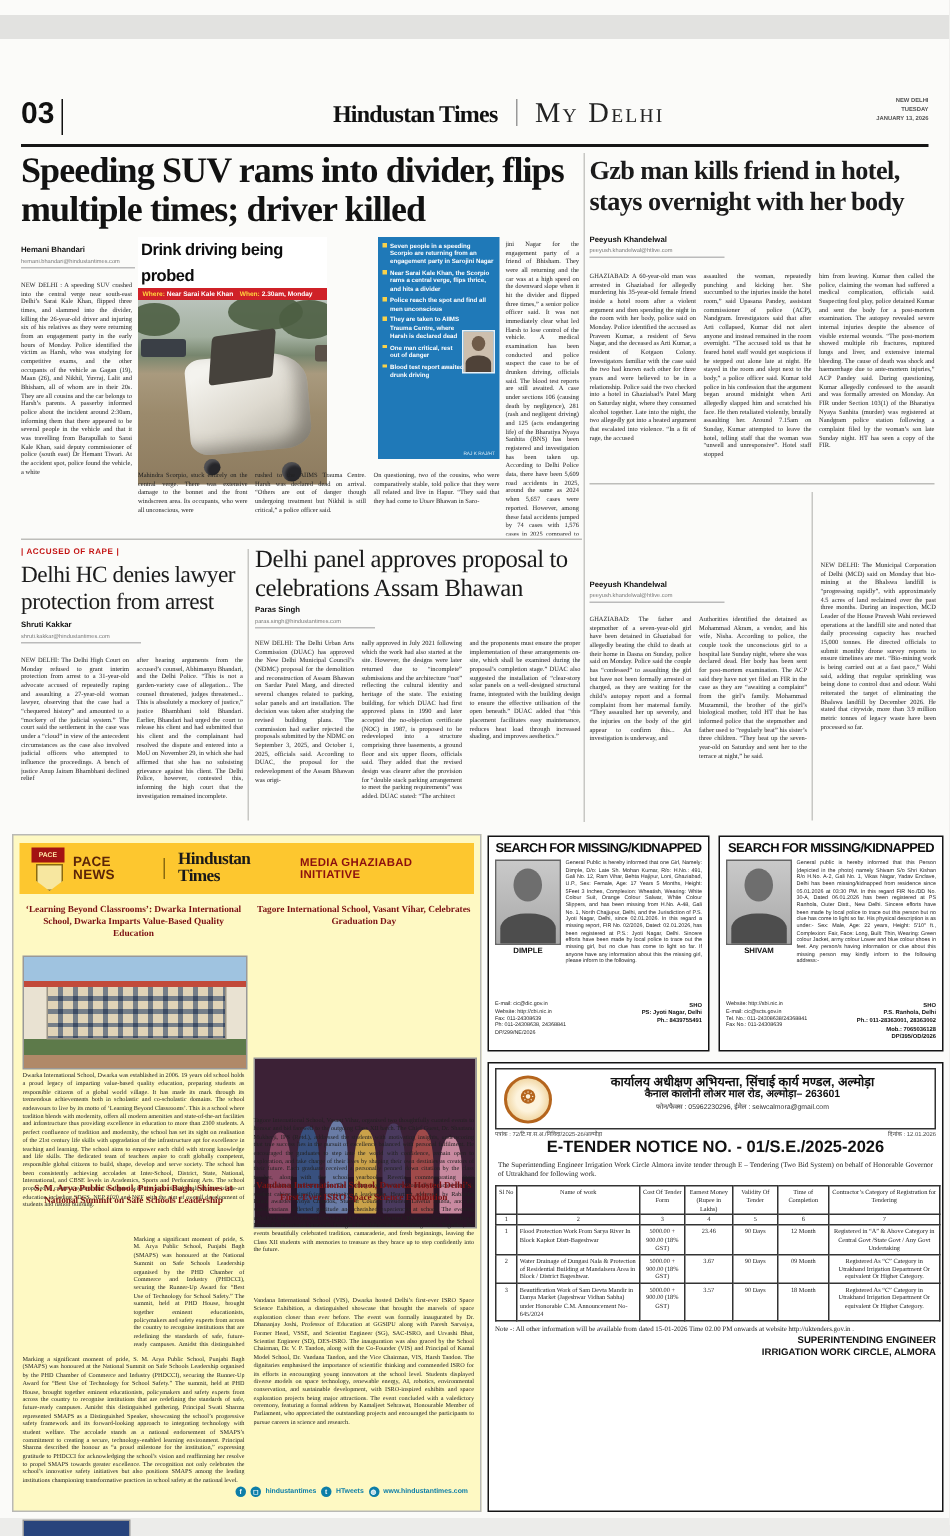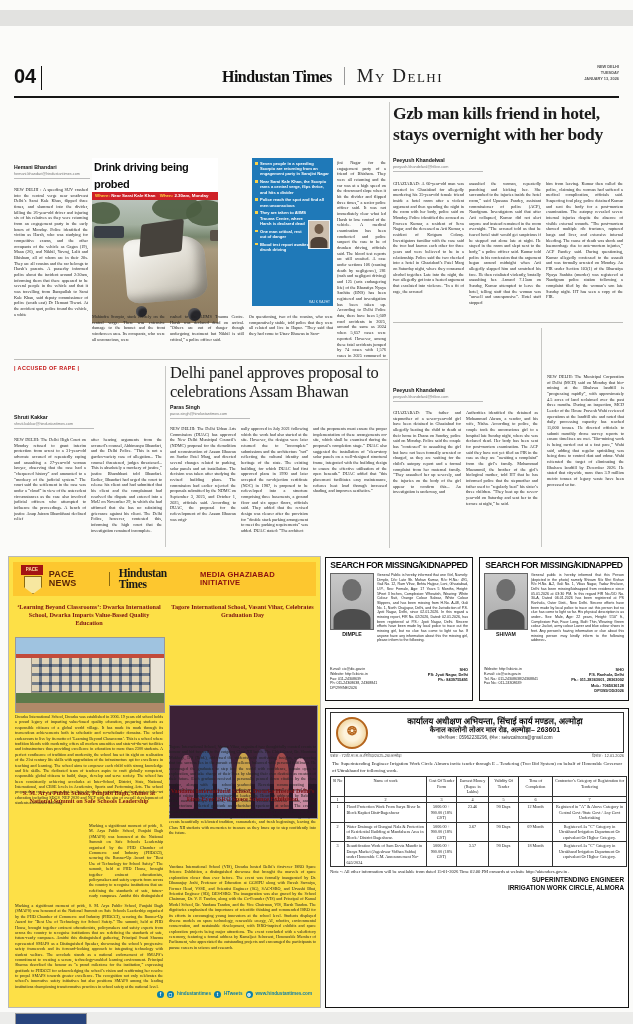--- a/index.html
+++ b/index.html
@@ -67,21 +67,21 @@
   .head-sil::before{content:"";position:absolute;left:50%;transform:translateX(-50%);top:12%;width:45%;height:38%;
             border-radius:50%;background:#6f5b49;}
   .head-sil::after{content:"";position:absolute;left:50%;transform:translateX(-50%);bottom:-2%;width:86%;height:42%;
             border-radius:45% 45% 0 0;background:#4f4238;}
   .ib-credit{position:absolute;right:3px;bottom:2px;font:3.2px/1 "Liberation Sans",sans-serif;color:#d7e9f6;}
 
   
   .mcd-h{font:bold 8.2px/1.22 "Liberation Sans",sans-serif;letter-spacing:-0.2px;color:#161616;}
 
   
-  .panel{box-sizing:border-box;background:#fde047;border:1px solid #b9b9b5;}
+  .panel{box-sizing:border-box;background:#fef9c3;border:1px solid #b9b9b5;}
   .paceband{position:absolute;left:4px;top:5px;width:303px;height:34px;background:#fdc72f;
             display:flex;align-items:center;}
   .pacelogo{width:22px;height:28px;margin:0 6px 0 8px;position:relative;}
   .pacelogo .lg-top{position:absolute;left:0;top:0;width:100%;height:10px;background:#a31313;color:#ffe9a8;
             font:bold 4.5px/10px "Liberation Sans",sans-serif;text-align:center;}
   .lg-shield{position:absolute;left:3px;top:11px;width:16px;height:16px;background:#f7e7a0;border:0.8px solid #8a6a10;
             clip-path:polygon(0 0,100% 0,100% 62%,50% 100%,0 62%);}
   .pace-label{font:bold 9px/1 "Liberation Sans",sans-serif;color:#5b2508;letter-spacing:0.2px;}
   .pace-brand{font:bold 11.5px/1 "Liberation Serif",serif;letter-spacing:-0.4px;color:#191919;margin:0 4px;}
   .pace-init{font:bold 7.6px/1 "Liberation Sans",sans-serif;color:#8b0f0f;letter-spacing:0.2px;}
@@ -132,33 +132,34 @@
   .t-note{font:4.6px/1.35 "Liberation Serif",serif;margin-top:2px;color:#222;}
   .t-sig{font:bold 6.4px/1.3 "Liberation Sans",sans-serif;text-align:right;color:#111;margin-top:1px;}
 </style>
 </head>
 <body>
 
 <div class="sheet">
   <div class="abs topstrip"></div>
   <div class="abs botstrip"></div>
 
-  <div class="abs pageno">04</div>
+  <div class="abs pageno">03</div>
   <div class="abs brandbox">
     <span class="brand">Hindustan Times</span>
     <span class="mast-sep"></span>
     <span class="section-t">My Delhi</span>
   </div>
   <div class="abs dateline">
     <div>NEW DELHI</div>
     <div>TUESDAY</div>
     <div>JANUARY 13, 2026</div>
   </div>
   <div class="abs ruleblack"></div>
 
+  <div class="abs hl-lead">Speeding SUV rams into divider, flips multiple times; driver killed</div>
   <div class="abs" style="left:14px;top:164px;width:76px;">
     <div class="byline">Hemani Bhandari</div>
     <div class="bymail">hemani.bhandari@hindustantimes.com</div>
   </div>
   <div class="abs bodycol" style="left:14px;top:187px;width:74px;height:169px;">NEW DELHI : A speeding SUV crashed into the central verge near south-east Delhi’s Sarai Kale Khan, flipped three times, and slammed into the divider, killing the 26-year-old driver and injuring six of his relatives as they were returning from an engagement party in the early hours of Monday. Police identified the victim as Harsh, who was studying for competitive exams, and the other occupants of the vehicle as Gagan (19), Maan (26), and Nikhil, Yuvraj, Lalit and Bhisham, all of whom are in their 20s. They are all cousins and the car belongs to Harsh’s parents. A passerby informed police about the incident around 2:30am, informing them that there appeared to be several people in the vehicle and that it was travelling from Barapullah to Sarai Kale Khan, said deputy commissioner of police (south east) Dr Hemant Tiwari. At the accident spot, police found the vehicle, a white</div>
 
   <div class="abs photobox">
     <div class="photo-title">Drink driving being probed</div>
     <div class="redstrip">
       <span class="lab">Where:</span>
@@ -212,20 +213,21 @@
     <div class="byline">Peeyush Khandelwal</div>
     <div class="bymail">peeyush.khandelwal@htlive.com</div>
   </div>
   <div class="abs bodycol" style="left:393px;top:410px;width:68px;height:137px;">GHAZIABAD: The father and stepmother of a seven-year-old girl have been detained in Ghaziabad for allegedly beating the child to death at their home in Dasna on Sunday, police said on Monday. Police said the couple has “confessed” to assaulting the girl but have not been formally arrested or charged, as they are waiting for the child’s autopsy report and a formal complaint from her maternal family. “They assaulted her up severely, and the injuries on the body of the girl appear to confirm this... An investigation is underway, and</div>
   <div class="abs bodycol" style="left:466px;top:410px;width:72px;height:137px;">Authorities identified the detained as Mohammad Akram, a vendor, and his wife, Nisha. According to police, the couple took the unconscious girl to a hospital late Sunday night, where she was declared dead. Her body has been sent for post-mortem examination. The ACP said they have not yet filed an FIR in the case as they are “awaiting a complaint” from the girl’s family. Mohammad Muzammil, the brother of the girl’s biological mother, told HT that he has informed police that the stepmother and father used to “regularly beat” his sister’s three children. “They beat up the seven-year-old on Saturday and sent her to the terrace at night,” he said.</div>
 
   <div class="abs vrule" style="left:541px;top:328px;height:219px;"></div>
   <div class="abs bodycol" style="left:547px;top:374px;width:77px;height:173px;">NEW DELHI: The Municipal Corporation of Delhi (MCD) said on Monday that bio-mining at the Bhalswa landfill is “progressing rapidly”, with approximately 4.5 acres of land reclaimed over the past three months. During an inspection, MCD Leader of the House Pravesh Wahi reviewed operations at the landfill site and noted that daily processing capacity has reached 15,000 tonnes. He directed officials to submit monthly drone survey reports to ensure timelines are met. “Bio-mining work is being carried out at a fast pace,” Wahi said, adding that regular sprinkling was being done to control dust and odour. Wahi reiterated the target of eliminating the Bhalswa landfill by December 2026. He stated that citywide, more than 3.9 million metric tonnes of legacy waste have been processed so far.</div>
 
   <div class="abs kicker" style="left:14px;top:366px;">| ACCUSED OF RAPE |</div>
+  <div class="abs hl-md" style="left:14px;top:375px;width:151px;font-size:15.5px;">Delhi HC denies lawyer protection from arrest</div>
   <div class="abs" style="left:14px;top:414px;width:80px;">
     <div class="byline">Shruti Kakkar</div>
     <div class="bymail">shruti.kakkar@hindustantimes.com</div>
   </div>
   <div class="abs bodycol" style="left:14px;top:437px;width:72px;height:110px;">NEW DELHI: The Delhi High Court on Monday refused to grant interim protection from arrest to a 31-year-old advocate accused of repeatedly raping and assaulting a 27-year-old woman lawyer, observing that the case had a “chequered history” and amounted to a “mockery of the judicial system.” The court said the settlement in the case was under a “cloud” in view of the antecedent circumstances as the case also involved judicial officers who attempted to influence the proceedings. A bench of justice Anup Jairam Bhambhani declined relief</div>
   <div class="abs bodycol" style="left:91px;top:437px;width:71px;height:110px;">after hearing arguments from the accused’s counsel, Abhimanyu Bhandari, and the Delhi Police. “This is not a garden-variety case of allegation... The counsel threatened, judges threatened... This is absolutely a mockery of justice,” justice Bhambhani told Bhandari. Earlier, Bhandari had urged the court to release his client and had submitted that his client and the complainant had resolved the dispute and entered into a MoU on November 29, in which she had affirmed that she has no subsisting grievance against his client. The Delhi Police, however, contested this, informing the high court that the investigation remained incomplete.</div>
 
   <div class="abs vrule" style="left:165px;top:366px;height:181px;"></div>
   <div class="abs hl-md" style="left:170px;top:363px;width:218px;font-size:16.5px;">Delhi panel approves proposal to celebrations Assam Bhawan</div>
   <div class="abs" style="left:170px;top:404px;width:80px;">
@@ -351,20 +353,21 @@
     <div class="t-head">
       <div class="t-logo">❂</div>
       <div class="t-off1">कार्यालय अधीक्षण अभियन्ता, सिंचाई कार्य मण्डल, अल्मोड़ा</div>
       <div class="t-off2">कैनाल कालोनी लोअर माल रोड, अल्मोड़ा– 263601</div>
       <div class="t-contact">फोन/फैक्स : 05962230296, ईमेल : seiwcalmora@gmail.com</div>
     </div>
     <div class="t-ref">
       <span>पत्रांक : 72/टि.मा.स.अ./निविदा/2025-26/अल्मोड़ा</span>
       <span>दिनांक : 12.01.2026</span>
     </div>
+    <div class="t-t2">E-TENDER NOTICE NO. - 01/S.E./2025-2026</div>
     <div class="t-intro">The Superintending Engineer Irrigation Work Circle Almora invite tender through E – Tendering (Two Bid System) on behalf of Honorable Governor of Uttrakhand for following work.</div>
     <table class="tt">
       <colgroup>
         <col style="width:14px">
           <col style="width:82px">
           <col style="width:30px">
           <col style="width:32px">
         <col style="width:30px">
           <col style="width:34px">
           <col style="width:74px">

